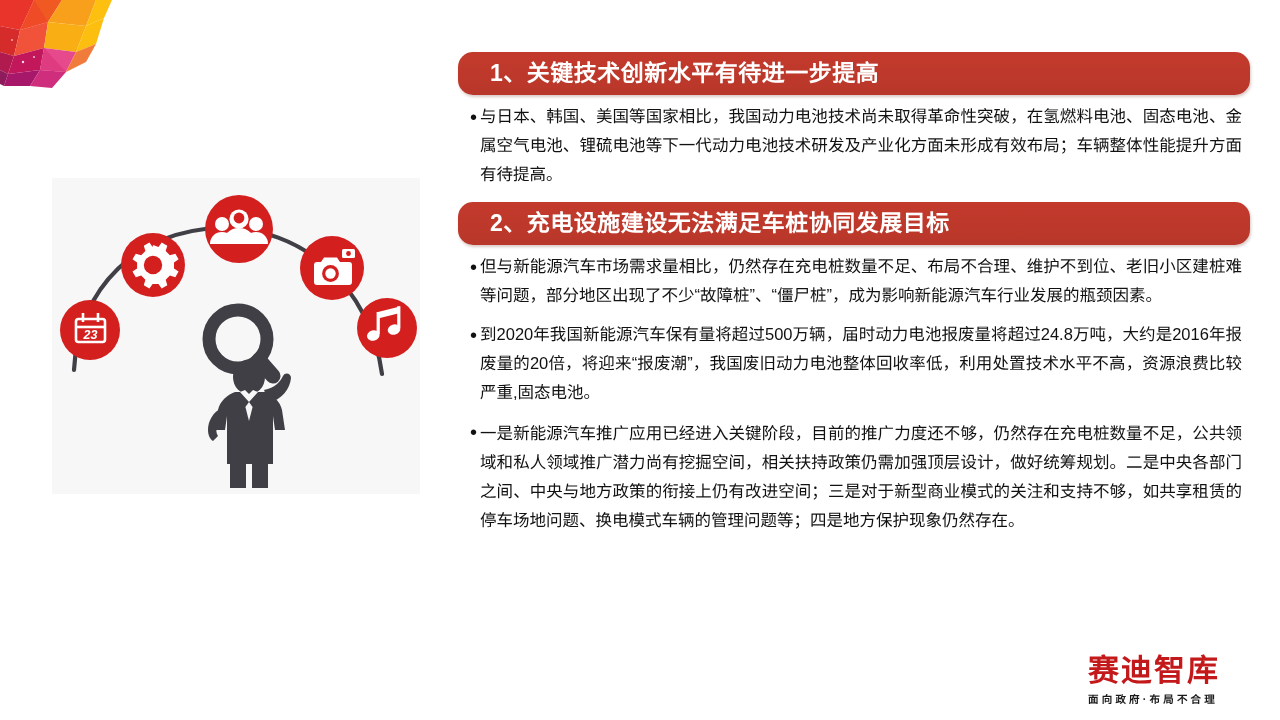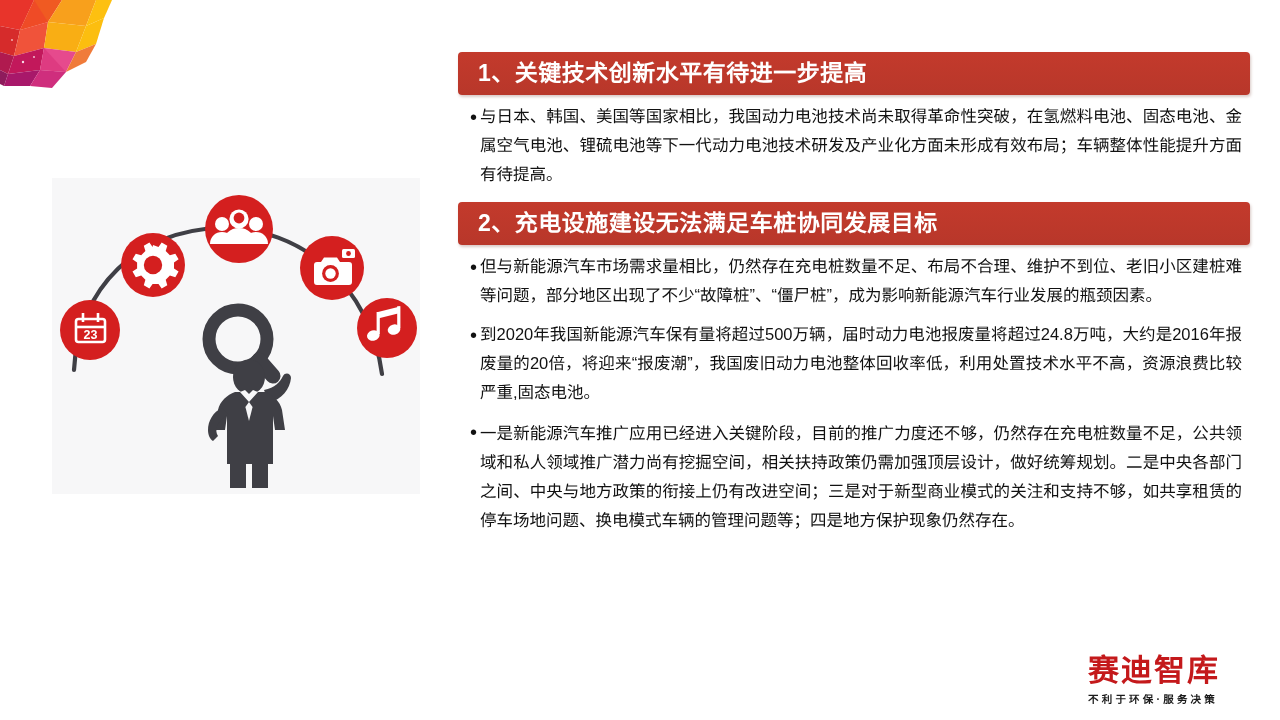--- a/index.html
+++ b/index.html
@@ -32,41 +32,42 @@
   }
 
   
   .illus-panel {
     position: absolute;
     left: 52px;
     top: 178px;
     width: 368px;
     height: 316px;
     background: #0f766e;
+    font-style: italic;
   }
   .illus-svg { display: block; width: 100%; height: 100%; }
 
   
   .content-col {
     position: absolute;
     left: 458px;
     top: 52px;
     width: 792px;
   }
 
   .section { margin-bottom: 1px; }
 
   .sec-head {
     position: relative;
     background: #c0392b;
     background: linear-gradient(180deg, #c33a2c 0%, #b8372a 100%);
-    border-radius: 4px;
+    border-radius: 15px;
     height: 43px;
     line-height: 43px;
-    padding: 0 20px;
+    padding: 0 32px;
     color: #ffffff;
     font-size: 23px;
     font-weight: bold;
     letter-spacing: 0.5px;
     white-space: nowrap;
     overflow: hidden;
     box-shadow: 1px 2px 3px rgba(120, 60, 50, 0.28);
   }
 
   .sec-body {
@@ -266,16 +267,16 @@
       <div class="sec-body">
         <span class="bullet">•</span>
         <span class="btxt">一是新能源汽车推广应用已经进入关键阶段，目前的推广力度还不够，仍然存在充电桩数量不足，公共领域和私人领域推广潜力尚有挖掘空间，相关扶持政策仍需加强顶层设计，做好统筹规划。二是中央各部门之间、中央与地方政策的衔接上仍有改进空间；三是对于新型商业模式的关注和支持不够，如共享租赁的停车场地问题、换电模式车辆的管理问题等；四是地方保护现象仍然存在。</span>
       </div>
     </div>
 
   </div>
 
   <div class="logo">
     <div class="logo-main">赛迪智库</div>
-    <div class="logo-sub">不利于环保·服务决策</div>
+    <div class="logo-sub">面向政府·布局不合理</div>
   </div>
 
 </div>
 
 </body></html>

